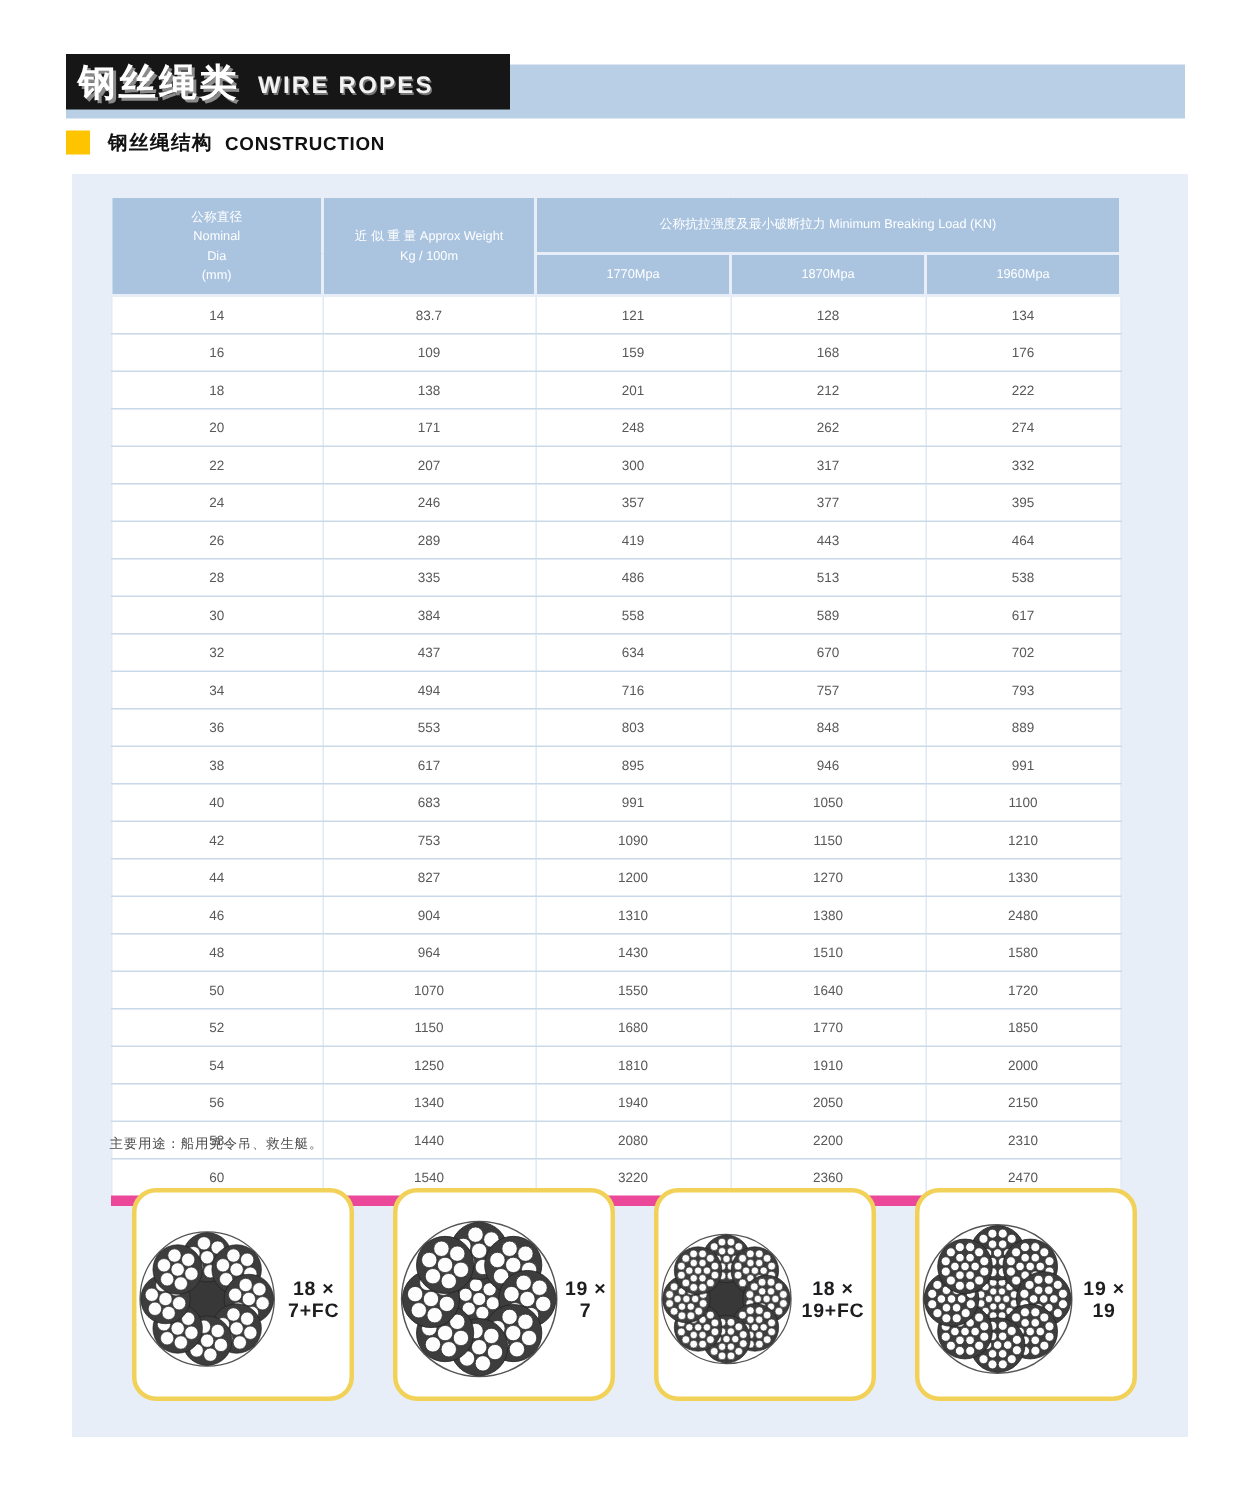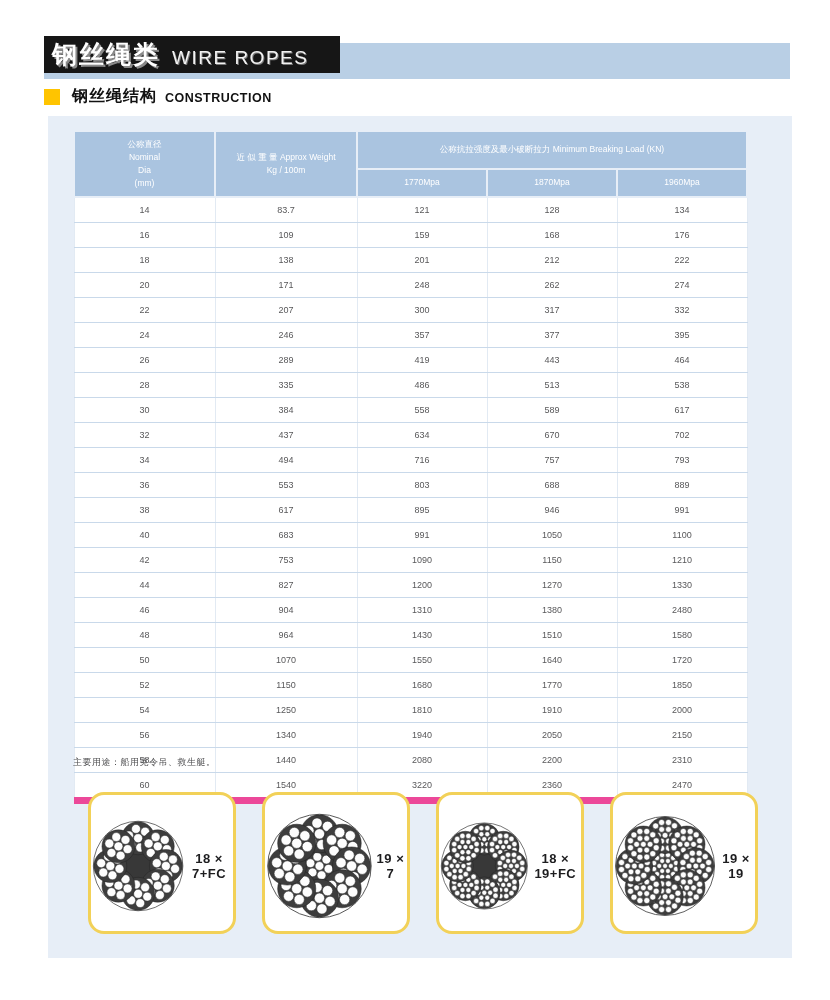--- a/index.html
+++ b/index.html
@@ -4,27 +4,27 @@
 <style>
   html,body{margin:0;padding:0;background:#ffffff;}
   body{width:830px;height:1000px;position:relative;font-family:"Liberation Sans","DejaVu Sans",sans-serif;overflow:hidden;}
 
   
   .band-underlay{position:absolute;left:44px;top:43px;width:746px;height:36px;background:#b9cfe5;}
   .band-black{position:absolute;left:44px;top:36px;width:296px;height:37px;background:#161616;
     display:flex;align-items:center;padding-left:8px;box-sizing:border-box;}
   .title-zh{color:#ffffff;font-size:25px;font-weight:bold;letter-spacing:2px;
     text-shadow:2px 2px 0 #8a8a8a;margin-right:12px;white-space:nowrap;}
-  .title-en{color:#f2f2f2;font-size:19px;font-weight:normal;letter-spacing:1.5px;
+  .title-en{color:#f2f2f2;font-size:16px;font-weight:bold;letter-spacing:1.5px;
     text-shadow:1px 1px 0 #777;white-space:nowrap;margin-top:6px;}
 
   
   .section-heading{position:absolute;left:44px;top:86px;display:flex;align-items:center;}
   .bullet{width:16px;height:16px;background:#ffc400;display:inline-block;margin-right:12px;}
-  .heading-zh{font-size:16px;font-weight:bold;color:#111;letter-spacing:1px;margin-right:8px;}
+  .heading-zh{font-size:13px;font-weight:bold;color:#111;letter-spacing:1px;margin-right:8px;}
   .heading-en{font-size:12.5px;font-weight:bold;color:#111;letter-spacing:0.5px;margin-top:2px;}
 
   
   .panel{position:absolute;left:48px;top:116px;width:744px;height:842px;background:#e7eef7;}
 
   
   table.spec{position:absolute;left:25px;top:14px;width:675px;border-collapse:collapse;table-layout:fixed;}
   table.spec th{background:#aac4e0;color:#ffffff;font-weight:normal;font-size:8.5px;
     border:2px solid #e7eef7;text-align:center;vertical-align:middle;white-space:pre-line;line-height:1.55;}
   table.spec thead tr.group-row th{height:34px;}
@@ -153,21 +153,21 @@
           <td>34</td>
           <td>494</td>
           <td>716</td>
           <td>757</td>
           <td>793</td>
         </tr>
         <tr>
           <td>36</td>
           <td>553</td>
           <td>803</td>
-          <td>688</td>
+          <td>848</td>
           <td>889</td>
         </tr>
         <tr>
           <td>38</td>
           <td>617</td>
           <td>895</td>
           <td>946</td>
           <td>991</td>
         </tr>
         <tr>

